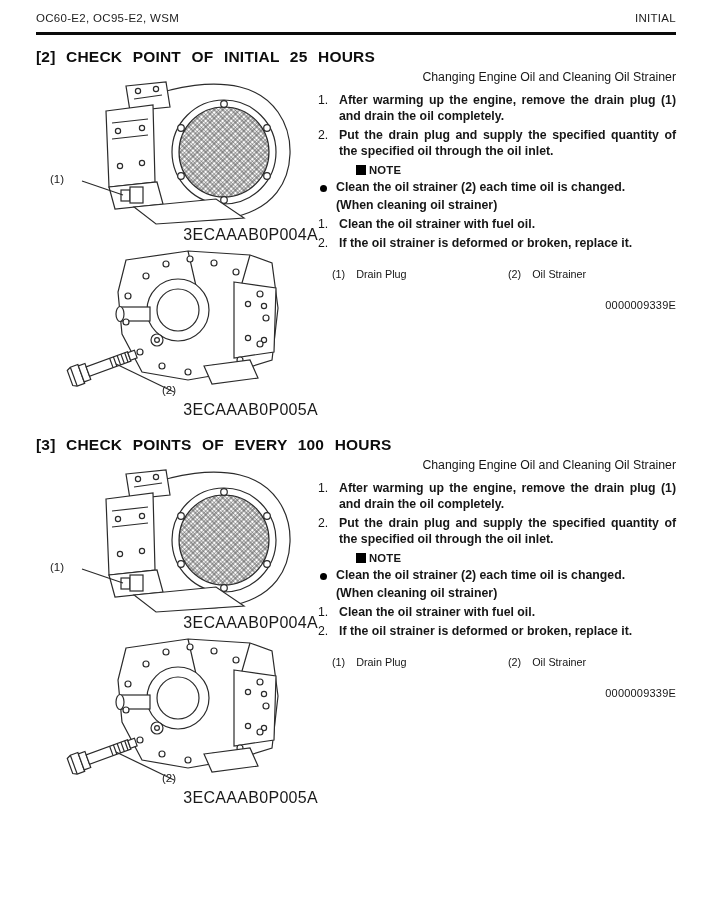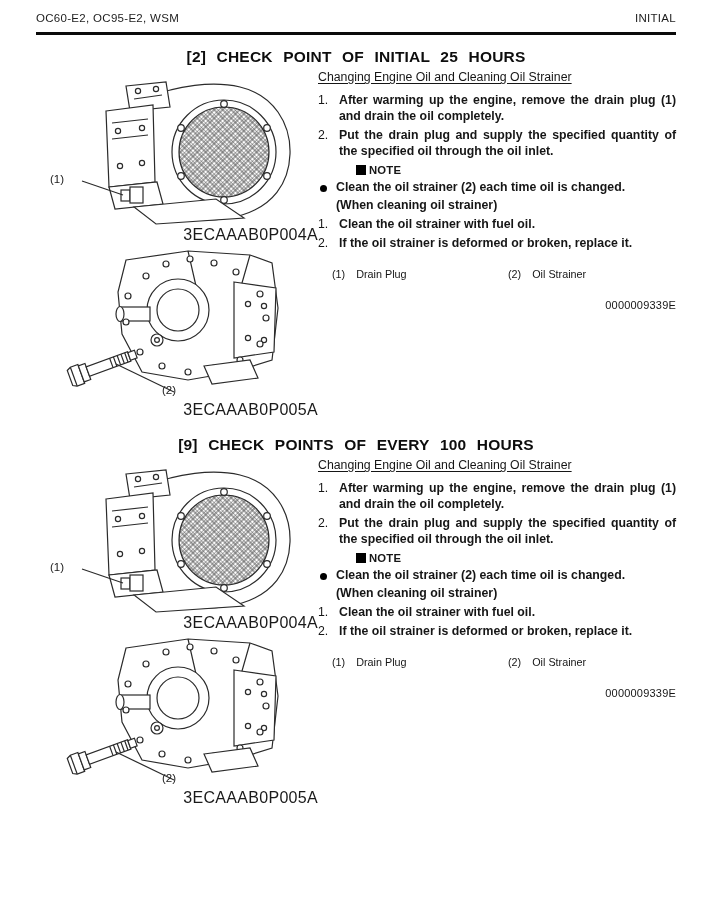--- a/index.html
+++ b/index.html
@@ -11,33 +11,33 @@
   }
   .page { padding:12px 35px 0 36px; }
 
   
   .hdr { display:flex; justify-content:space-between; align-items:baseline;
          font-size:11.5px; letter-spacing:0.3px; color:#1c1c1c;text-align:center; }
   .rule { border:none; border-top:3px solid #0a0a0a; margin-top:8px; }
 
   
   .section-heading { font-size:15.5px; font-weight:bold; letter-spacing:0.2px;
-                     word-spacing:6px; margin:13px 0 0 0; color:#0d0d0d;text-align:center; }
+                     word-spacing:6px; margin:13px 0 0 0; color:#0d0d0d; }
   .section-body { display:flex; }
   .fig-col { flex:0 0 282px; padding-top:14px; }
   .text-col { flex:1; padding-top:4px; font-size:12.3px; line-height:1.3; }
 
   
   figure { position:relative; margin:0 0 4px 0; }
   .fig-svg { display:block; width:272px; }
   figcaption { font-size:16px; letter-spacing:0.3px; margin:1px 0 0 9px; color:#1a1a1a;text-align:right; }
   .callout-label { position:absolute; font-size:11.5px; color:#1a1a1a; }
 
   
-  .proc-title { text-decoration:underline; text-underline-offset:2px; margin-bottom:7px; }
+  .proc-title { text-underline-offset:2px; margin-bottom:7px;text-align:right; }
   .step { display:flex; margin-bottom:3px; }
   .step-num { flex:0 0 21px; }
   .step-text { flex:1; text-align:justify;font-weight:bold; }
   .note-head { display:flex; align-items:center; margin-top:0;padding-left:38px; }
   .note-square { width:10px; height:10px; background:#000; margin-right:3px; }
   .note-head-label { font-weight:bold; font-size:11.3px; letter-spacing:0.2px; }
   .note-line { display:flex; margin-top:2px; font-weight:bold;justify-content:center; }
   .bullet-dot { flex:0 0 7px; width:7px; height:7px; border-radius:50%; background:#000;
                 margin:5px 9px 0 2px; }
   .note-line-text { flex:1; }
@@ -194,21 +194,21 @@
             <span class="legend-num">(2)</span>
             <span>Oil Strainer</span>
           </span>
         </div>
         <div class="code-line">0000009339E</div>
       </div>
     </div>
   </div>
 
   <div class="section sec3">
-    <div class="section-heading">[9] CHECK POINTS OF EVERY 100 HOURS</div>
+    <div class="section-heading">[3] CHECK POINTS OF EVERY 100 HOURS</div>
     <div class="section-body">
       <div class="fig-col">
         <figure>
           <svg class="fig-svg" viewBox="0 0 272 145">
               <use href="#figA"></use>
             </svg>
           <span class="callout-label" style="left:14px; top:93px;">(1)</span>
           <figcaption>3ECAAAB0P004A</figcaption>
         </figure>
         <figure>

